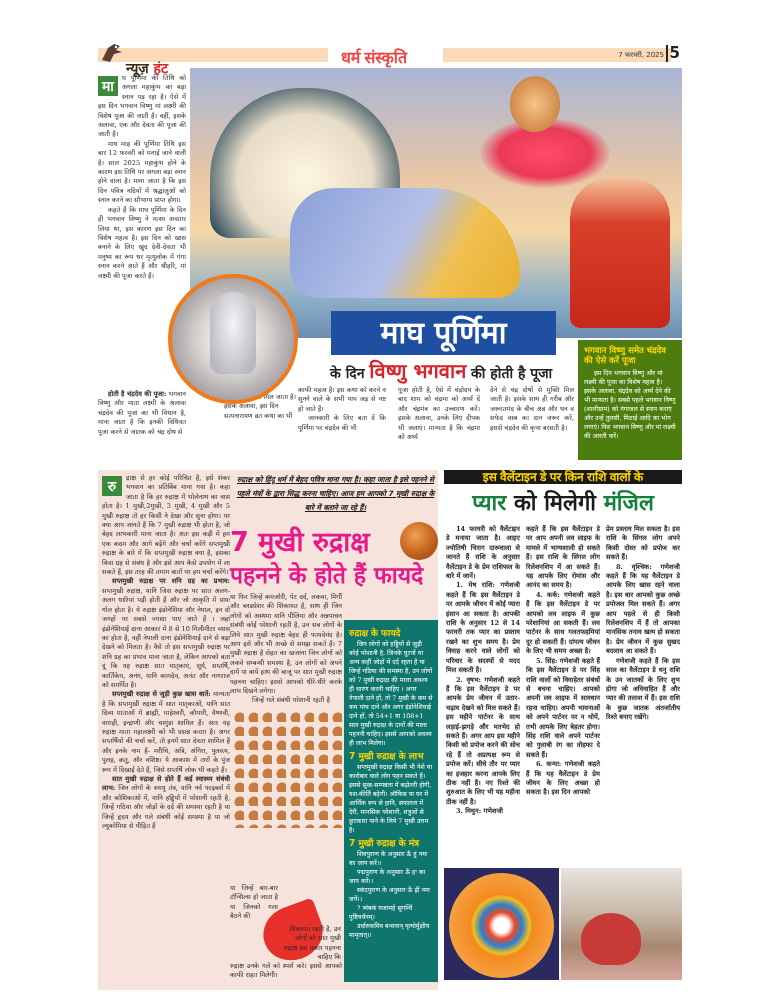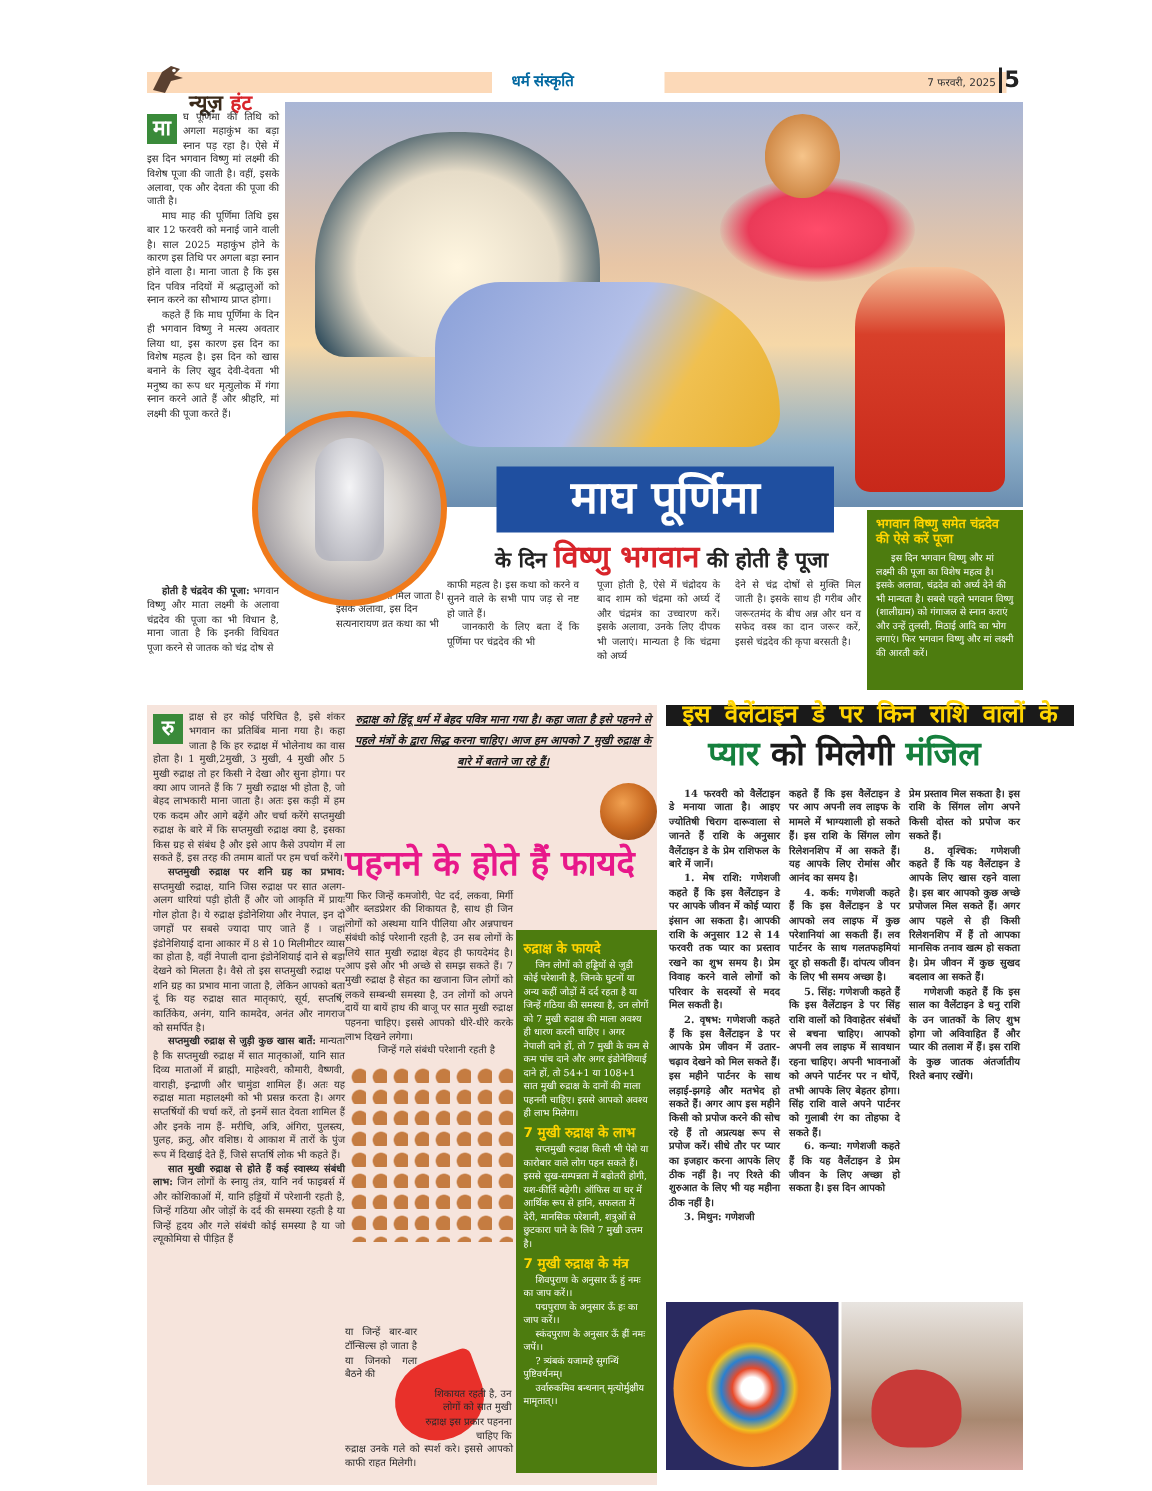--- a/index.html
+++ b/index.html
@@ -6,21 +6,21 @@
   body { width: 768px; height: 994px; background: #ffffff; font-family: "DejaVu Serif", serif; color: #222; position: relative; overflow: hidden; }
   .page { position: absolute; left: 98px; top: 40px; width: 584px; height: 950px; }
 
   
   .masthead { position: absolute; left: 0; top: 4px; width: 584px; height: 20px; }
   .mh-band-left { position: absolute; left: 0; top: 4px; width: 230px; height: 14px; background: #fcd9b8; }
   .mh-band-right { position: absolute; left: 345px; top: 4px; width: 228px; height: 14px; background: #fcd9b8; }
   .mh-logo { position: absolute; left: 2px; top: -2px; width: 24px; height: 22px; }
   .mh-brand { position: absolute; left: 28px; top: 14px; font-family: "DejaVu Sans", sans-serif; font-weight: bold; font-size: 14px; color: #3a2a1a; }
   .mh-brand .red { color: #d8242a; }
-  .mh-section { position: absolute; left: 243px; top: 2px; font-family: Liberation Sans, sans-serif; font-weight: bold; font-size: 10px; color: #0369a1; }
+  .mh-section { position: absolute; left: 243px; top: 2px; font-family: Liberation Serif, serif; font-weight: bold; font-size: 16px; color: #ef4444; }
   .mh-date { position: absolute; right: 18px; top: 6px; font-size: 7px; color: #333; font-family: "DejaVu Sans", sans-serif; }
   .mh-page { position: absolute; right: 2px; top: 1px; font-family: "DejaVu Sans", sans-serif; font-weight: bold; font-size: 15px; border-left: 2px solid #222; padding-left: 2px; line-height: 17px; }
 
   
   .top-article { position: absolute; left: 0; top: 28px; width: 584px; height: 400px; }
   .hero { position: absolute; left: 92px; top: 0; width: 492px; height: 270px; background: linear-gradient(180deg, #a9b6d6 0%, #e8c6a6 40%, #f6d8a8 60%, #8fb0c8 85%, #6a8db0 100%); overflow: hidden; }
   .hero-sheshnag { position: absolute; left: 20px; top: 20px; width: 190px; height: 150px; border-radius: 90px 90px 20px 20px; background: radial-gradient(ellipse at 50% 60%, #fff6e0 0%, #e6dcc8 50%, #2d4a5a 80%, transparent 81%); }
   .hero-vishnu { position: absolute; left: 100px; top: 120px; width: 230px; height: 110px; border-radius: 60px 120px 30px 40px; background: linear-gradient(120deg, #8aa0d8 0%, #b4c0e8 50%, #f0c050 70%, #e8b030 100%); }
   .hero-lotus { position: absolute; left: 290px; top: 50px; width: 130px; height: 70px; border-radius: 50%; background: radial-gradient(ellipse, #ff4c6a 0%, #ea3a58 50%, transparent 72%); }
   .hero-brahma { position: absolute; left: 320px; top: 8px; width: 50px; height: 56px; border-radius: 25px 25px 8px 8px; background: radial-gradient(ellipse, #f6c48a 0%, #d08a48 70%, transparent 72%); }
@@ -56,27 +56,27 @@
   .rud-title1 { position: absolute; left: 132px; top: 52px; font-family: "DejaVu Sans", sans-serif; font-weight: bold; font-size: 27px; color: #e8188a; white-space: nowrap; }
   .rud-title2 { position: absolute; left: 132px; top: 88px; font-family: "DejaVu Sans", sans-serif; font-weight: bold; font-size: 23px; color: #e8188a; white-space: nowrap; }
   .rud-bead { position: absolute; left: 302px; top: 52px; width: 38px; height: 38px; border-radius: 50%; background: radial-gradient(circle at 40% 35%, #f0a050 0%, #c86820 50%, #8a4010 100%); }
   .rud-col2 { position: absolute; left: 132px; top: 123px; width: 112px; }
   .rud-mala-fill { position: absolute; left: 132px; top: 238px; width: 115px; height: 120px; background: radial-gradient(circle at 10px 10px, #c07030 5px, transparent 6px) 0 0/14px 14px; opacity: 0.9; }
   .rud-tassel { position: absolute; left: 165px; top: 436px; width: 60px; height: 54px; background: #e8302a; border-radius: 50% 10% 50% 50%; transform: rotate(-20deg); }
   .rud-col3 { position: absolute; left: 132px; top: 414px; width: 48px; }
   .rud-col3b { position: absolute; left: 185px; top: 455px; width: 58px; text-align: right; }
   .rud-col3c { position: absolute; left: 132px; top: 492px; width: 112px; }
 
-  .green-box { position: absolute; left: 246px; top: 150px; width: 94px; height: 362px; background: #4d7c0f; padding: 4px 5px; }
+  .green-box { position: absolute; left: 246px; top: 150px; width: 94px; height: 362px; background: #0f766e; padding: 4px 5px; }
   .green-h { font-family: "DejaVu Sans", sans-serif; font-weight: bold; font-size: 9px; line-height: 12px; color: #ffd400; margin-top: 3px; }
   .green-p { font-size: 6.3px; line-height: 9px; color: #ffffff; text-indent: 8px; }
 
   
   .val-article { position: absolute; left: 346px; top: 430px; width: 238px; height: 520px; }
-  .val-kicker { position: absolute; left: 0; top: 0; width: 272px; height: 14px; background: #1a1a1a; color: #ffd400; font-family: Liberation Mono, monospace; font-weight: bold; font-size: 16px; line-height: 14px; text-align: center; }
+  .val-kicker { position: absolute; left: 0; top: 0; width: 238px; height: 14px; background: #1a1a1a; color: #ffd400; font-family: Liberation Sans, sans-serif; font-weight: bold; font-size: 12px; line-height: 14px; text-align: center; }
   .val-title { position: absolute; left: 0; top: 16px; width: 238px; text-align: center; font-family: "DejaVu Sans", sans-serif; font-weight: bold; font-size: 22px; color: #1a1a1a; white-space: nowrap; }
   .val-title .red { color: #15803d; }
   .val-col { position: absolute; top: 55px; width: 74px; font-weight: bold; }
   .val-c1 { left: 2px; }
   .val-c2 { left: 82px; }
   .val-c3 { left: 162px; }
   .val-img-zodiac { position: absolute; left: 0; top: 398px; width: 115px; height: 112px; background: #2a2a60; overflow: hidden; }
   .zodiac-wheel { position: absolute; left: 5px; top: 5px; width: 105px; height: 105px; border-radius: 50%; background: radial-gradient(circle, #ffffff 0%, #ffffff 10%, #e84a2a 18%, #2a80d0 28%, #f0c020 38%, #f28a20 42%, #f6a040 70%, #e87018 100%); }
   .val-img-couple { position: absolute; left: 117px; top: 398px; width: 121px; height: 112px; background: linear-gradient(180deg, #e8e4e0 0%, #c8b8a8 40%, #a88870 70%, #d8a8a0 100%); overflow: hidden; }
   .heart { position: absolute; left: 20px; top: 45px; width: 60px; height: 52px; background: #c83a38; border-radius: 50% 50% 40% 40%; }
@@ -152,20 +152,21 @@
   <div class="rud-article">
     <div class="rud-col1 col-text">
       <span class="drop-cap">रु</span>
       <p class="noindent">द्राक्ष से हर कोई परिचित है, इसे शंकर भगवान का प्रतिबिंब माना गया है। कहा जाता है कि हर रुद्राक्ष में भोलेनाथ का वास होता है। 1 मुखी,2मुखी, 3 मुखी, 4 मुखी और 5 मुखी रुद्राक्ष तो हर किसी ने देखा और सुना होगा। पर क्या आप जानते हैं कि 7 मुखी रुद्राक्ष भी होता है, जो बेहद लाभकारी माना जाता है। अतः इस कड़ी में हम एक कदम और आगे बढ़ेंगे और चर्चा करेंगे सप्तमुखी रुद्राक्ष के बारे में कि सप्तमुखी रुद्राक्ष क्या है, इसका किस ग्रह से संबंध है और इसे आप कैसे उपयोग में ला सकते हैं, इस तरह की तमाम बातों पर हम चर्चा करेंगे।</p>
       <p><b>सप्तमुखी रुद्राक्ष पर शनि ग्रह का प्रभाव:</b> <span>सप्तमुखी रुद्राक्ष, यानि जिस रुद्राक्ष पर सात अलग-अलग धारियां पड़ी होती हैं और जो आकृति में प्रायः गोल होता है। ये रुद्राक्ष इंडोनेशिया और नेपाल, इन दो जगहों पर सबसे ज्यादा पाए जाते हैं । जहां इंडोनेशियाई दाना आकार में 8 से 10 मिलीमीटर व्यास का होता है, वहीं नेपाली दाना इंडोनेशियाई दाने से बड़ा देखने को मिलता है। वैसे तो इस सप्तमुखी रुद्राक्ष पर शनि ग्रह का प्रभाव माना जाता है, लेकिन आपको बता दूं कि यह रुद्राक्ष सात मातृकाएं, सूर्य, सप्तर्षि, कार्तिकेय, अनंग, यानि कामदेव, अनंत और नागराज को समर्पित है।</span></p>
       <p><b>सप्तमुखी रुद्राक्ष से जुड़ी कुछ खास बातें:</b> <span>मान्यता है कि सप्तमुखी रुद्राक्ष में सात मातृकाओं, यानि सात दिव्य माताओं में ब्राह्मी, माहेश्वरी, कौमारी, वैष्णवी, वाराही, इन्द्राणी और चामुंडा शामिल हैं। अतः यह रुद्राक्ष माता महालक्ष्मी को भी प्रसन्न करता है। अगर सप्तर्षियों की चर्चा करें, तो इनमें सात देवता शामिल हैं और इनके नाम हैं- मरीचि, अत्रि, अंगिरा, पुलस्त्य, पुलह, क्रतु, और वशिष्ठ। ये आकाश में तारों के पुंज रूप में दिखाई देते हैं, जिसे सप्तर्षि लोक भी कहते हैं।</span></p>
       <p><b>सात मुखी रुद्राक्ष से होते हैं कई स्वास्थ्य संबंधी लाभ:</b> <span>जिन लोगों के स्नायु तंत्र, यानि नर्व फाइबर्स में और कोशिकाओं में, यानि हड्डियों में परेशानी रहती है, जिन्हें गठिया और जोड़ों के दर्द की समस्या रहती है या जिन्हें हृदय और गले संबंधी कोई समस्या है या जो ल्यूकोमिया से पीड़ित हैं</span></p>
     </div>
 
     <div class="rud-intro">रुद्राक्ष को हिंदू धर्म में बेहद पवित्र माना गया है। कहा जाता है इसे पहनने से पहले मंत्रों के द्वारा सिद्ध करना चाहिए। आज हम आपको 7 मुखी रुद्राक्ष के बारे में बताने जा रहे हैं।</div>
+    <div class="rud-title1">7 मुखी रुद्राक्ष</div>
     <div class="rud-bead"></div>
     <div class="rud-title2">पहनने के होते हैं फायदे</div>
 
     <div class="rud-col2 col-text">
       <p class="noindent">या फिर जिन्हें कमजोरी, पेट दर्द, लकवा, मिर्गी और ब्लडप्रेशर की शिकायत है, साथ ही जिन लोगों को अस्थमा यानि पीलिया और अन्नपाचन संबंधी कोई परेशानी रहती है, उन सब लोगों के लिये सात मुखी रुद्राक्ष बेहद ही फायदेमंद है। आप इसे और भी अच्छे से समझ सकते हैं। 7 मुखी रुद्राक्ष है सेहत का खजाना जिन लोगों को लकवे सम्बन्धी समस्या है, उन लोगों को अपने दायें या बायें हाथ की बाजू पर सात मुखी रुद्राक्ष पहनना चाहिए। इससे आपको धीरे-धीरे करके लाभ दिखने लगेगा।</p>
       <p style="text-align:center">जिन्हें गले संबंधी परेशानी रहती है</p>
     </div>
 
     <div class="rud-mala-fill"></div>
     <div class="rud-tassel"></div>

